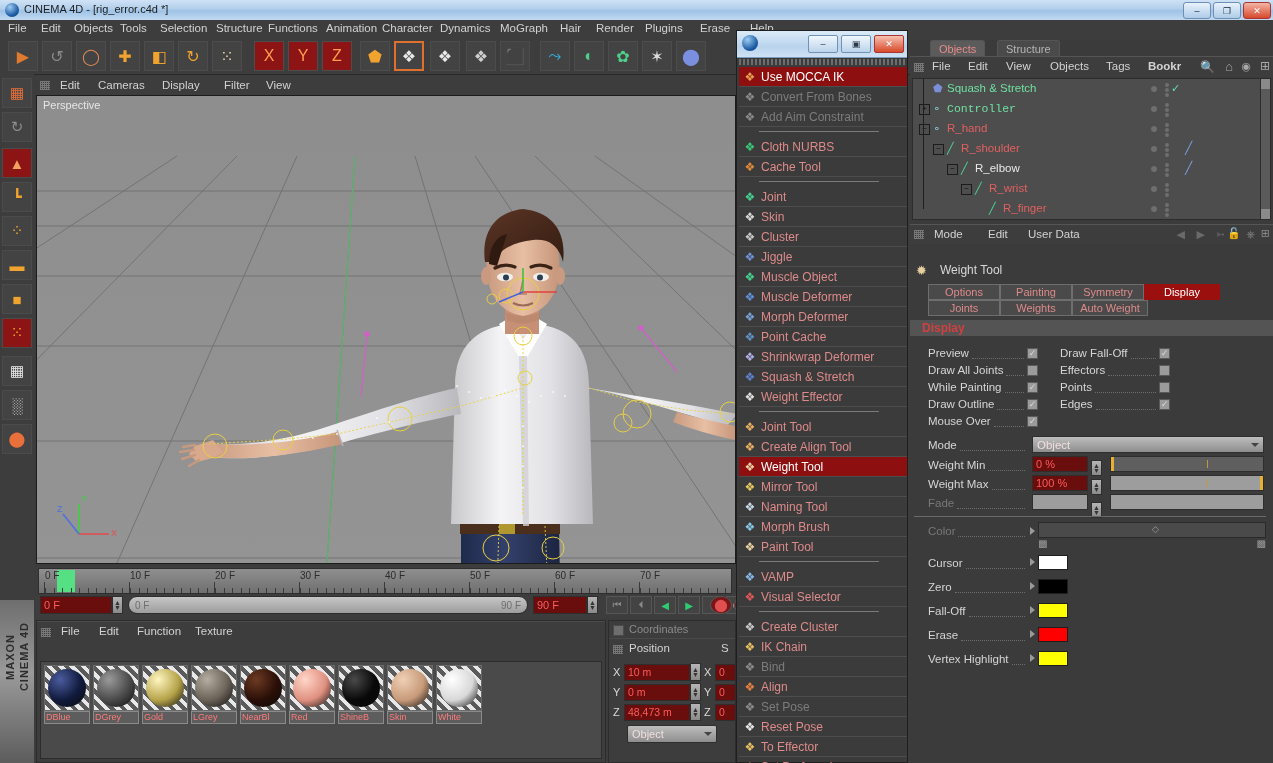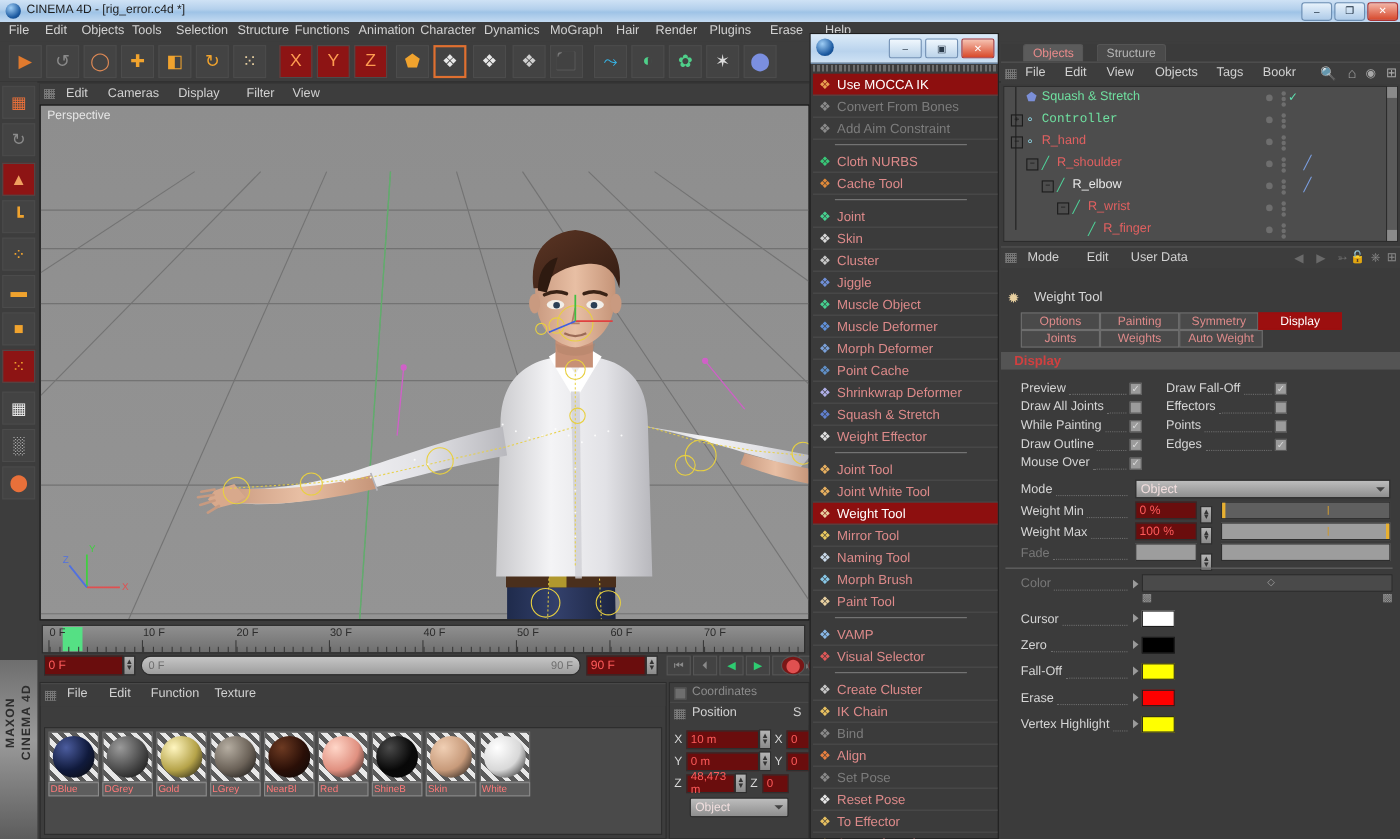--- a/index.html
+++ b/index.html
@@ -740,21 +740,21 @@
     </div>
     <div class="coordrow" style="left:4px;top:62px;">
       <span class="axlab">Y</span>
       <span class="cfield" style="width:66px;">0 m</span>
       <span class="spin" style="position:relative;left:0;">▲<br>▼</span>
       <span class="axlab" style="margin-left:3px;">Y</span>
       <span class="cfield" style="width:24px;">0</span>
     </div>
     <div class="coordrow" style="left:4px;top:82px;">
       <span class="axlab">Z</span>
-      <span class="cfield" style="width:44px;">48,473 m</span>
+      <span class="cfield" style="width:66px;">48,473 m</span>
       <span class="spin" style="position:relative;left:0;">▲<br>▼</span>
       <span class="axlab" style="margin-left:3px;">Z</span>
       <span class="cfield" style="width:24px;">0</span>
     </div>
     <div class="dropdn" style="position:absolute;left:18px;top:104px;width:90px;">
       <span>Object</span>
       <span class="caret"></span>
     </div>
   </div>
 
@@ -767,21 +767,21 @@
       <div class="grip"></div>
       <span style="position:absolute;right:58px;top:3px;font-size:12px;color:#a8a8a8;">🔍</span>
       <span style="position:absolute;right:40px;top:2px;font-size:13px;color:#a8a8a8;">⌂</span>
       <span style="position:absolute;right:22px;top:3px;font-size:11px;color:#a8a8a8;">◉</span>
       <span style="position:absolute;right:3px;top:2px;font-size:12px;color:#a8a8a8;">⊞</span>
     <div class="mi" style="left: 22px;">File</div>
         <div class="mi" style="left: 58px;">Edit</div>
         <div class="mi" style="left: 96px;">View</div>
         <div class="mi" style="left: 140px;">Objects</div>
         <div class="mi" style="left: 196px;">Tags</div>
-        <div class="mi" style="left: 238px;">Bookr</div>
+        <div class="mi" style="left: 238px; font-weight: bold;">Bookr</div>
       </div>
     <div class="omtree" id="omtree">
         <div class="trow" style="top: 0px;">
           <span style="position: absolute; left: 20px; top: 3px; font-size: 11px; color: rgb(123, 143, 216);">⬟</span>
           <span class="tname" style="left: 34px; top: 3px; color: rgb(111, 224, 160);">Squash &amp; Stretch</span>
           <span class="dots" style="left: 238px;"></span>
           <span class="vdot" style="left: 252px; top: 4px;"></span>
           <span class="vdot" style="left: 252px; top: 9px;"></span>
           <span class="vdot" style="left: 252px; top: 14px;"></span>
           <span style="position: absolute; left: 258px; top: 3px; color: rgb(95, 224, 176); font-size: 11px;">✓</span>
@@ -1105,21 +1105,21 @@
           <span class="mico" style="color: rgb(224, 224, 224); font-size: 12px;">❖</span>
           <span class="mlab">Weight Effector</span>
         </div>
         <div class="msep" style="top: 380px;"></div>
         <div class="mrow" style="top: 386px;">
           <span class="mico" style="color: rgb(232, 176, 96); font-size: 12px;">❖</span>
           <span class="mlab">Joint Tool</span>
         </div>
         <div class="mrow" style="top: 406px;">
           <span class="mico" style="color: rgb(232, 176, 96); font-size: 12px;">❖</span>
-          <span class="mlab">Joint White Tool</span>
+          <span class="mlab">Create Align Tool</span>
         </div>
         <div class="mrow hl" style="top: 426px;">
           <span class="mico" style="color: rgb(232, 208, 160); font-size: 12px;">❖</span>
           <span class="mlab">Weight Tool</span>
         </div>
         <div class="mrow" style="top: 446px;">
           <span class="mico" style="color: rgb(232, 200, 96); font-size: 12px;">❖</span>
           <span class="mlab">Mirror Tool</span>
         </div>
         <div class="mrow" style="top: 466px;">

